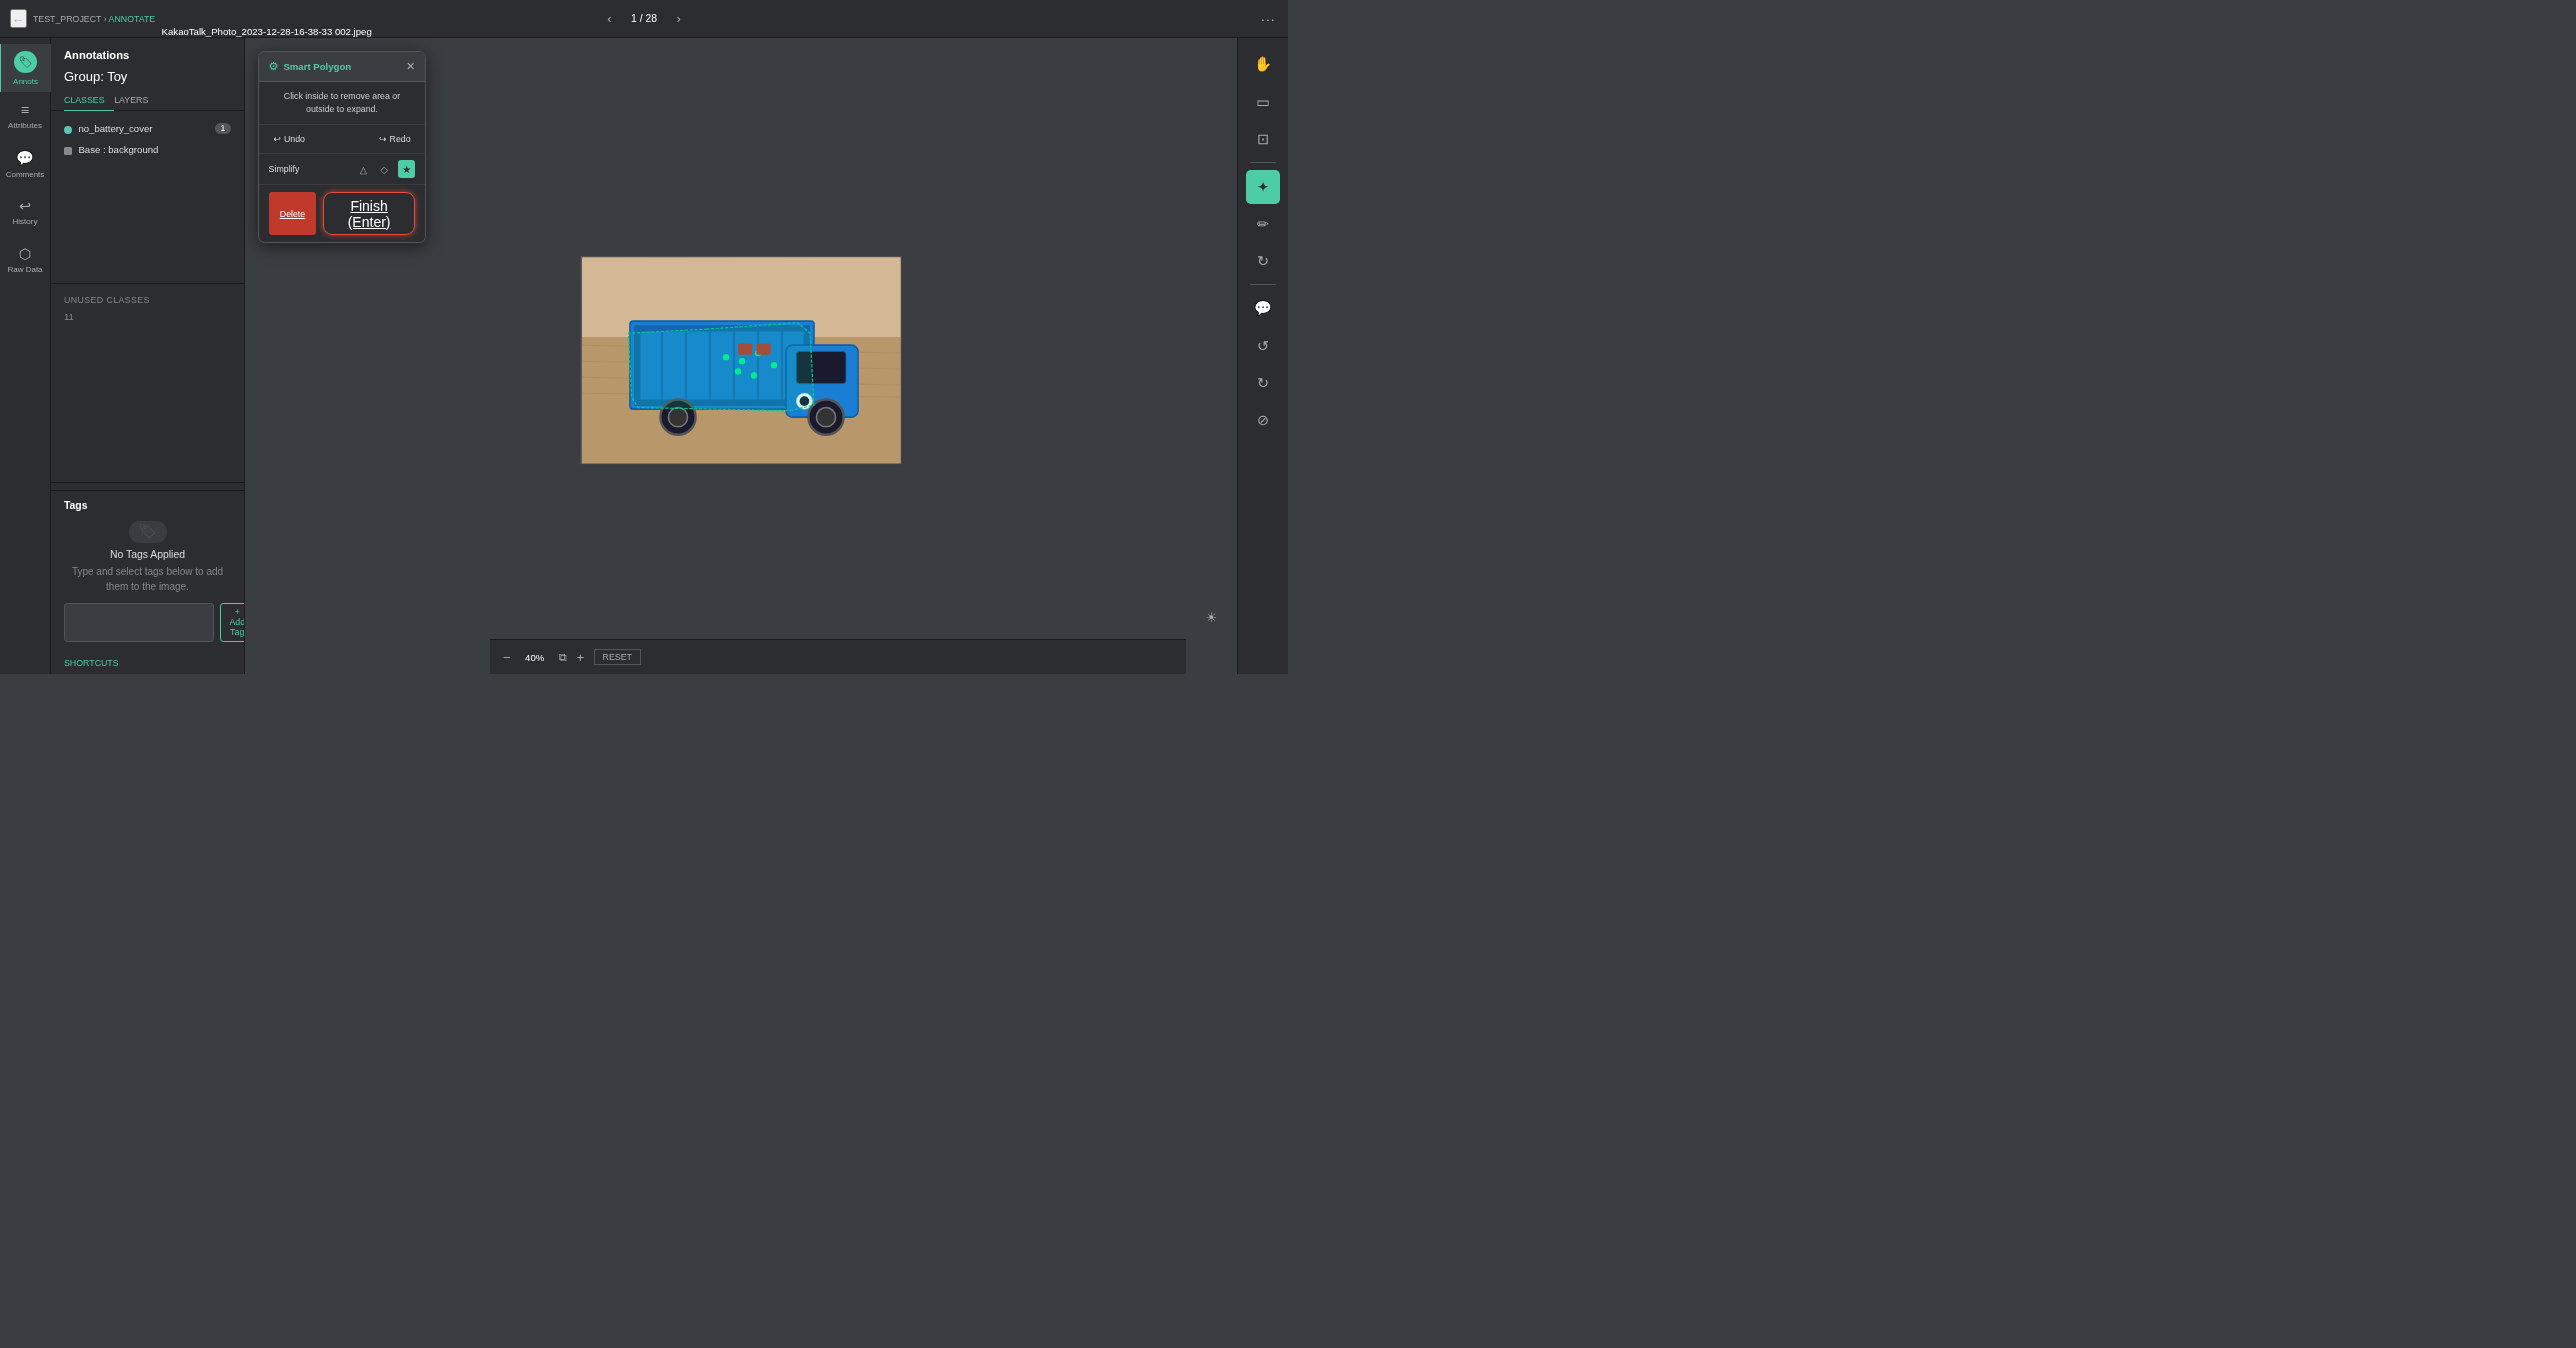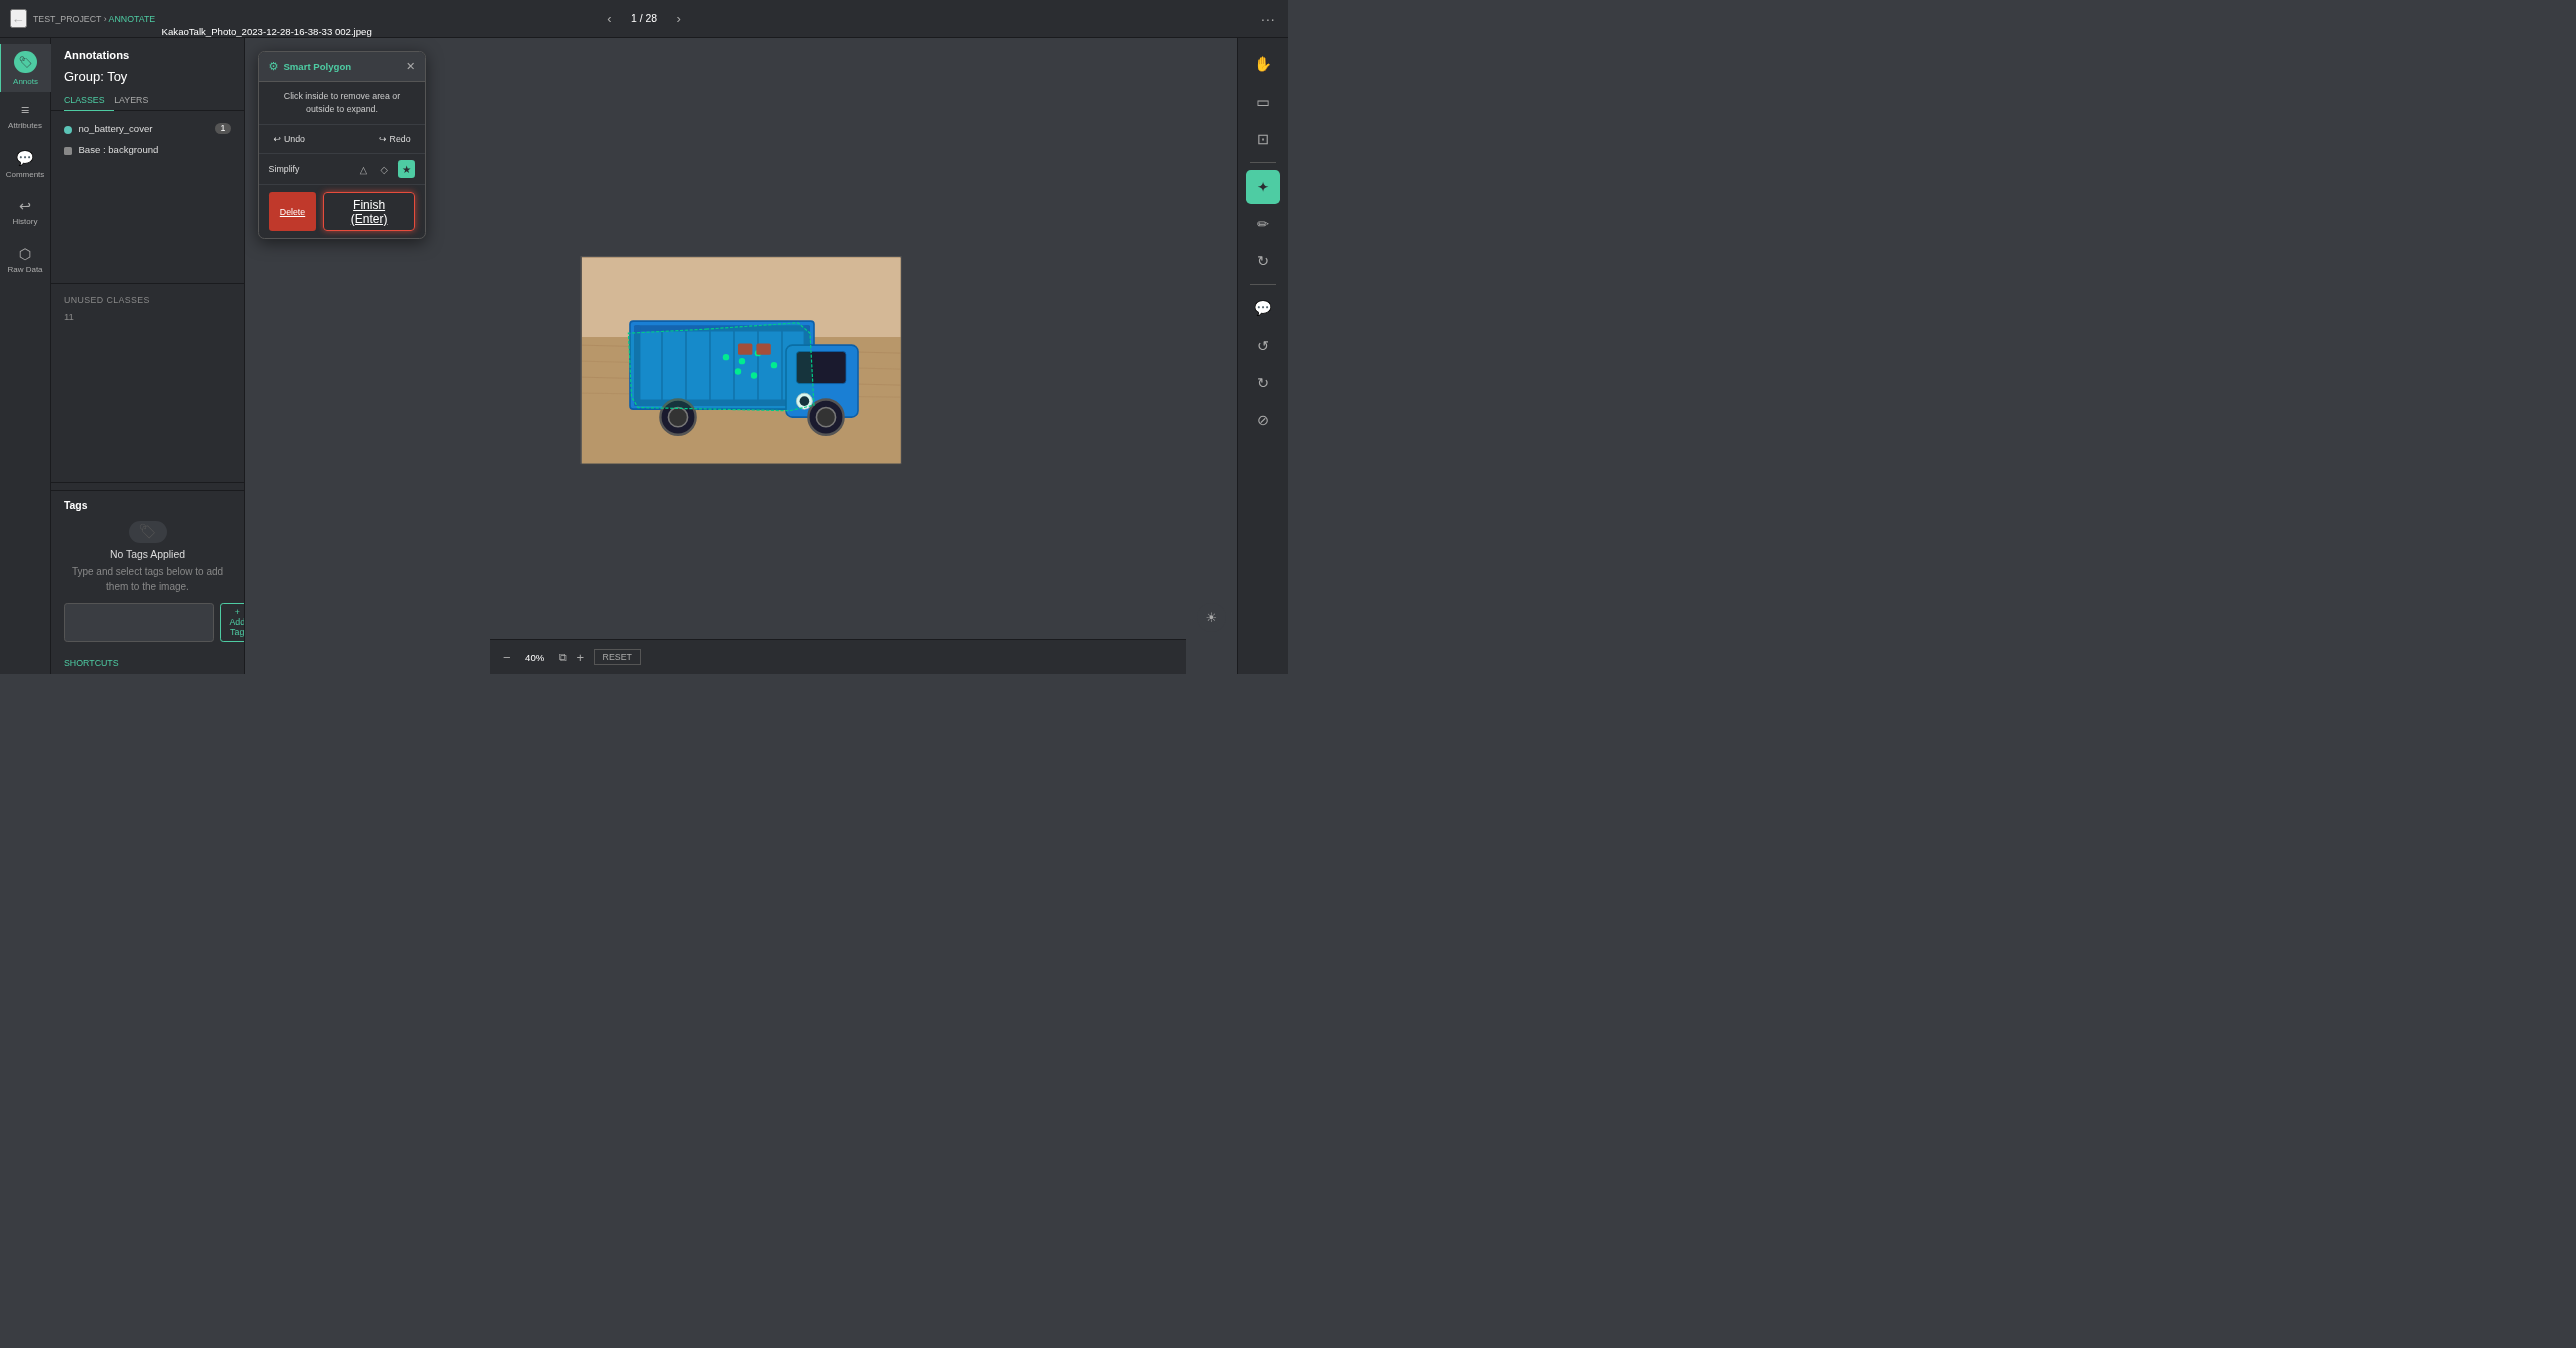--- a/index.html
+++ b/index.html
@@ -459,23 +459,23 @@
       color: #fff;
       font-size: 8.8px;
       padding: 4.8px 11.2px;
       border-radius: 3.2px;
       cursor: pointer;
     }
     .sp-finish-btn {
       background: none;
       border: 1.6px solid #e74c3c;
       color: #fff;
-      font-size: 12px;
+      font-size: 14px;
       padding: 4.8px 11.2px;
-      border-radius: 4px;
+      border-radius: 9px;
       cursor: pointer;
       box-shadow: 0 0 6.4px rgba(231,76,60,0.7);
     }
 
     
     .right-tools {
       width: 51px;
       background: #2b2d31;
       border-left: 0.8px solid #1a1b1e;
       display: flex;

